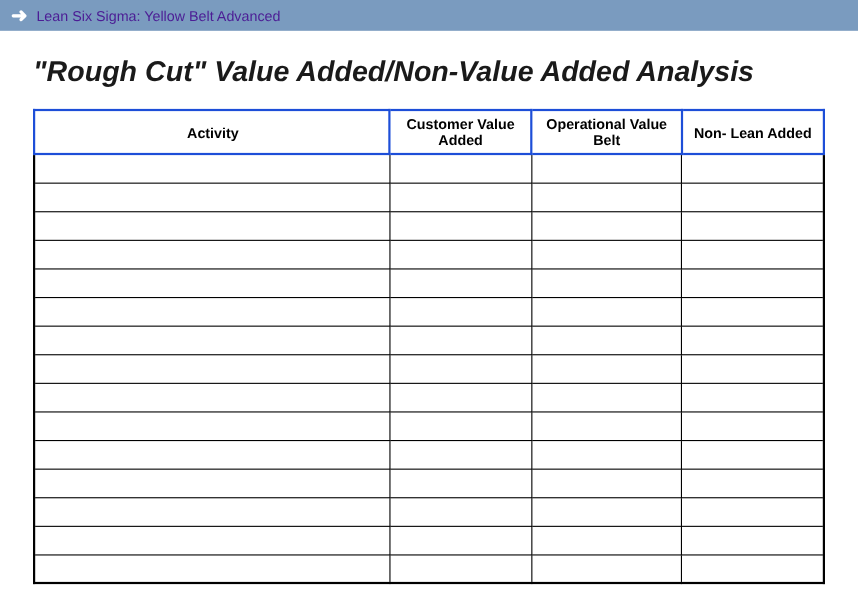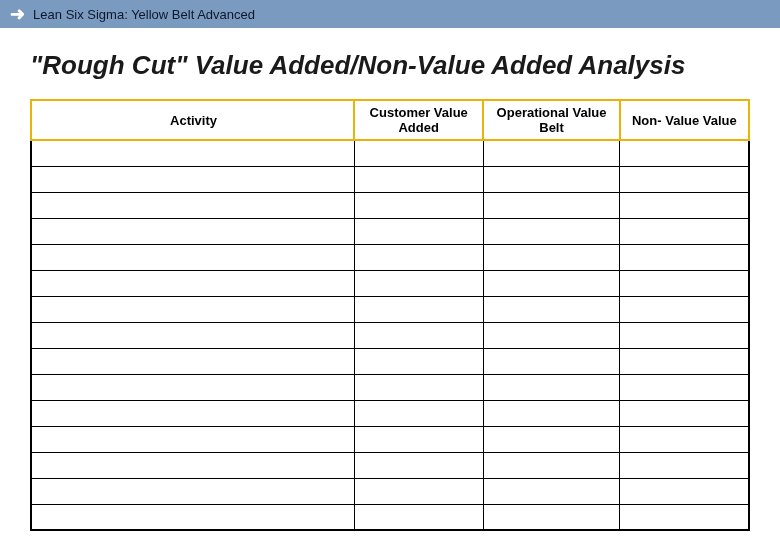--- a/index.html
+++ b/index.html
@@ -25,21 +25,21 @@
       gap: 8px;
     }
 
     .arrow-icon {
       color: #ffffff;
       font-size: 18px;
       font-weight: bold;
     }
 
     .header-title {
-      color: #0f172a;
+      color: #4c1d95;
       font-size: 13px;
       font-weight: normal;
     }
 
     .main-content {
       padding: 22px 30px 10px 30px;
     }
 
     .page-title {
       font-size: 26px;
@@ -61,21 +61,21 @@
       padding: 0;
       height: 26px;
     }
 
     .analysis-table thead th {
       font-weight: bold;
       font-size: 13px;
       text-align: center;
       vertical-align: middle;
       padding: 4px 6px;
-      border: 2px solid #eab308;
+      border: 2px solid #1d4ed8;
       height: auto;
     }
 
     .col-activity {
       width: 45%;
       text-align: left;
       padding-left: 8px !important;
     }
 
     .col-customer {
@@ -104,21 +104,21 @@
 
 <div class="main-content">
   <div class="page-title">"Rough Cut" Value Added/Non-Value Added Analysis</div>
 
   <table class="analysis-table">
     <thead>
       <tr>
         <th class="col-activity">Activity</th>
         <th class="col-customer">Customer Value Added</th>
         <th class="col-operational">Operational Value Belt</th>
-        <th class="col-nonvalue">Non- Value Value</th>
+        <th class="col-nonvalue">Non- Lean Added</th>
       </tr>
     </thead>
     <tbody id="table-body">
     <tr>
           <td></td>
           <td></td>
           <td></td>
           <td></td>
         </tr>
         <tr>

